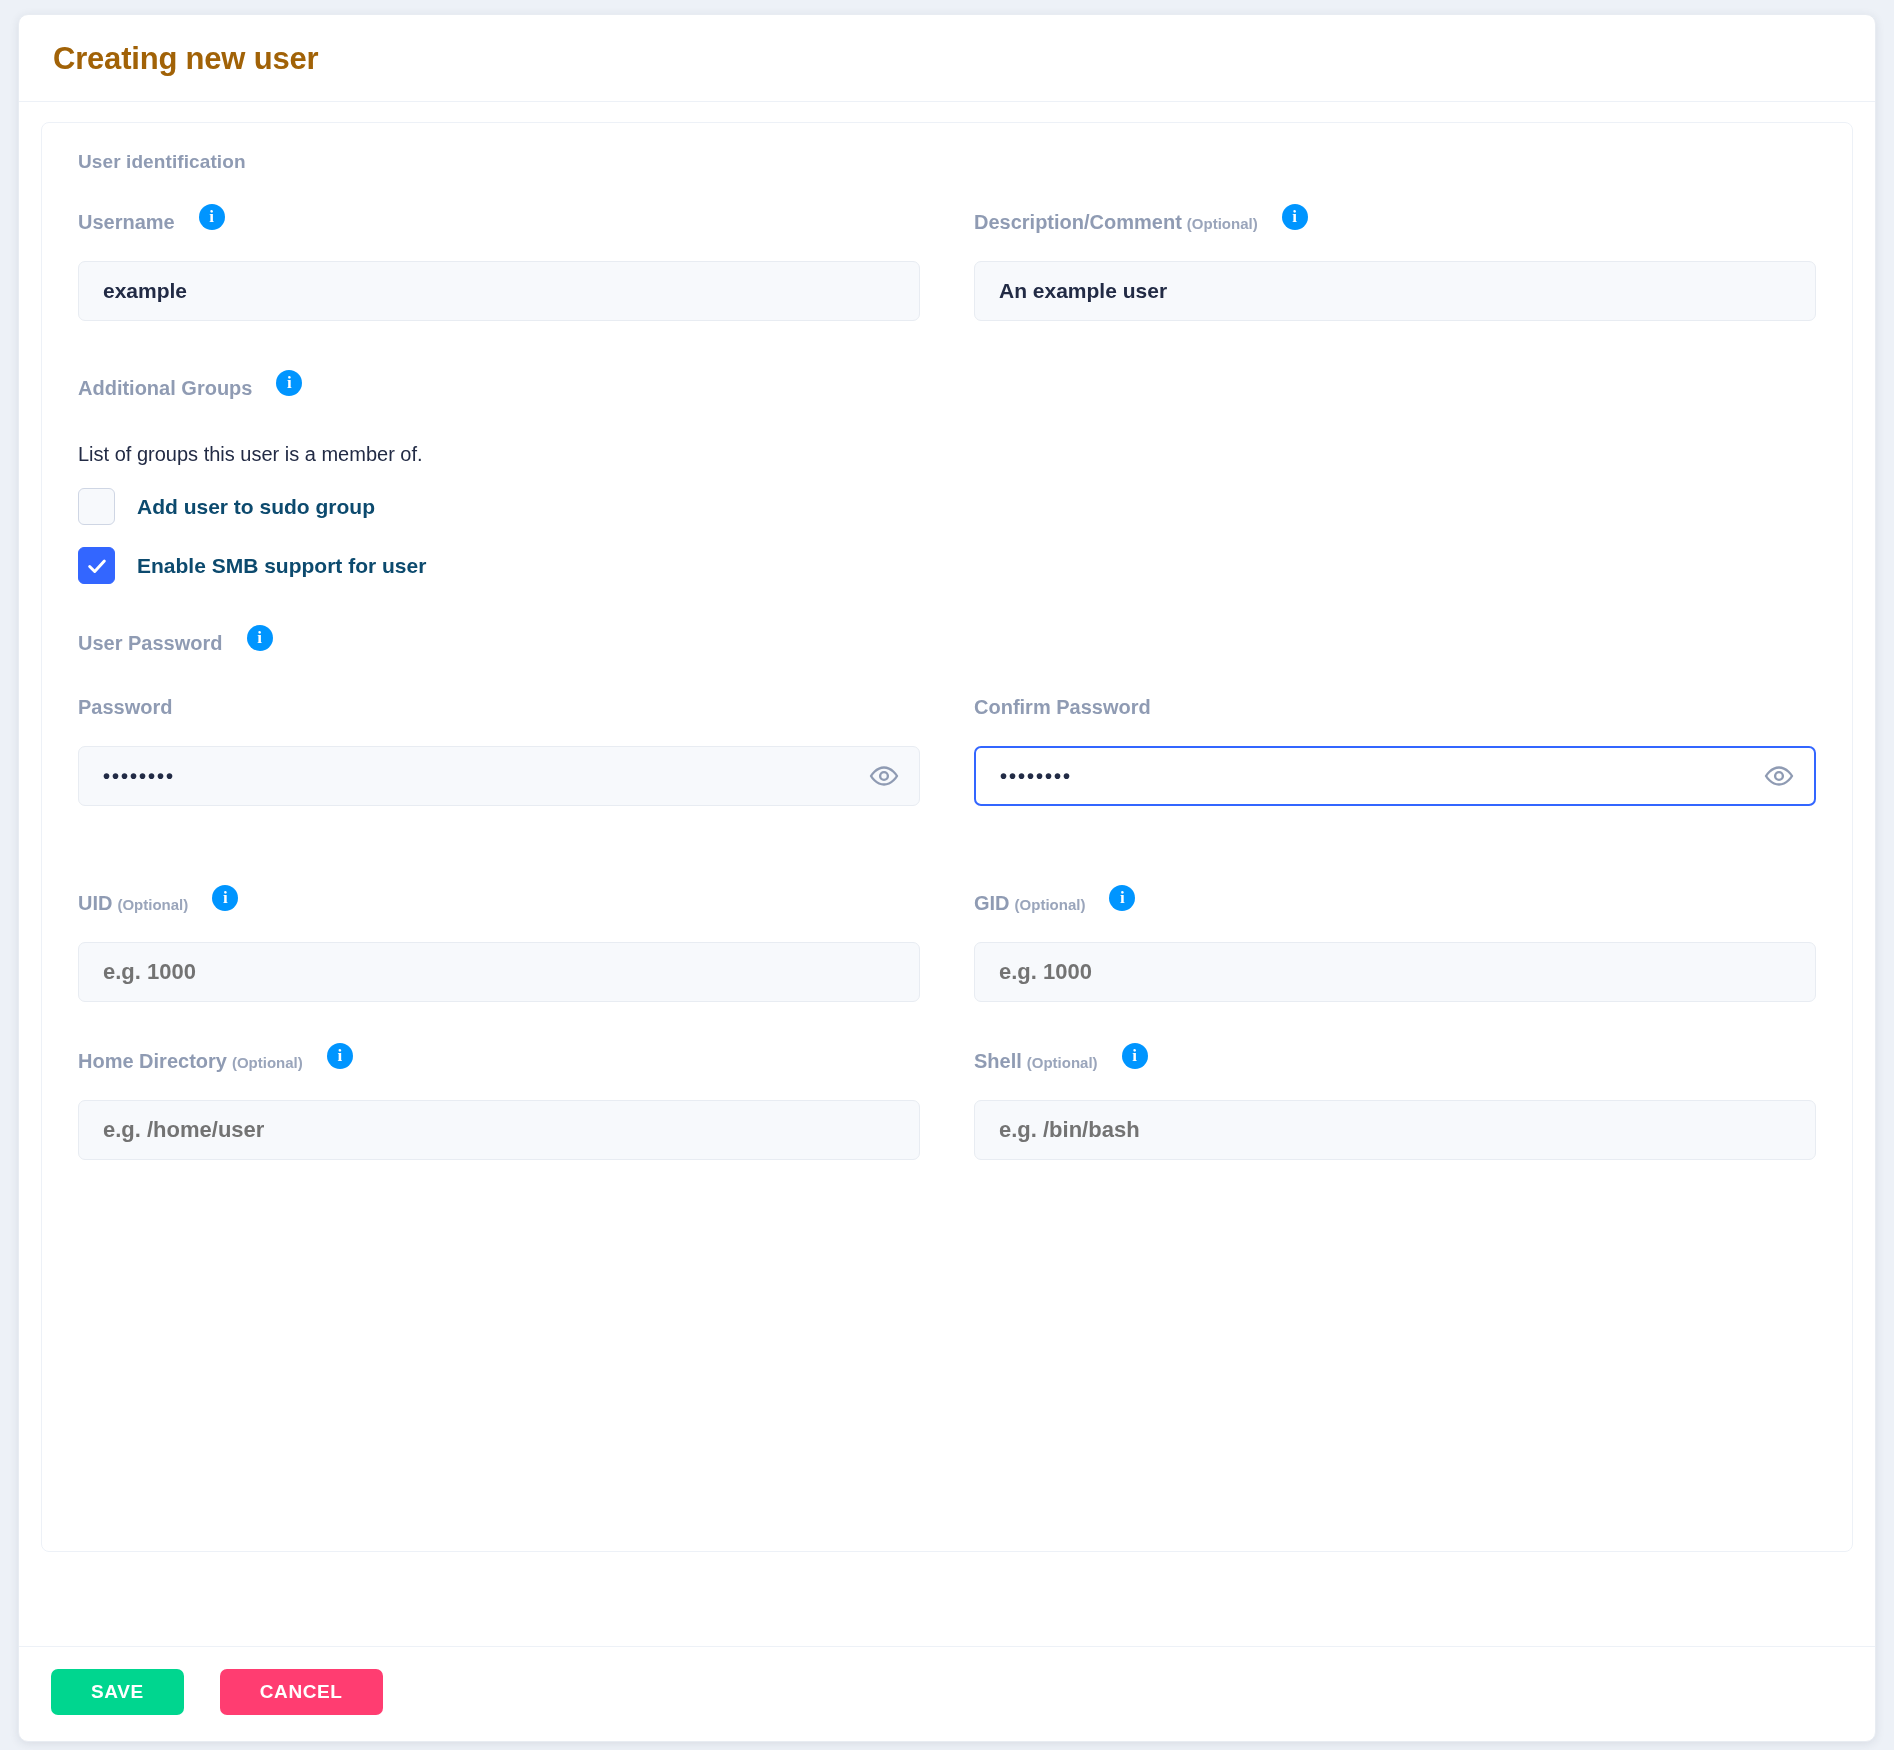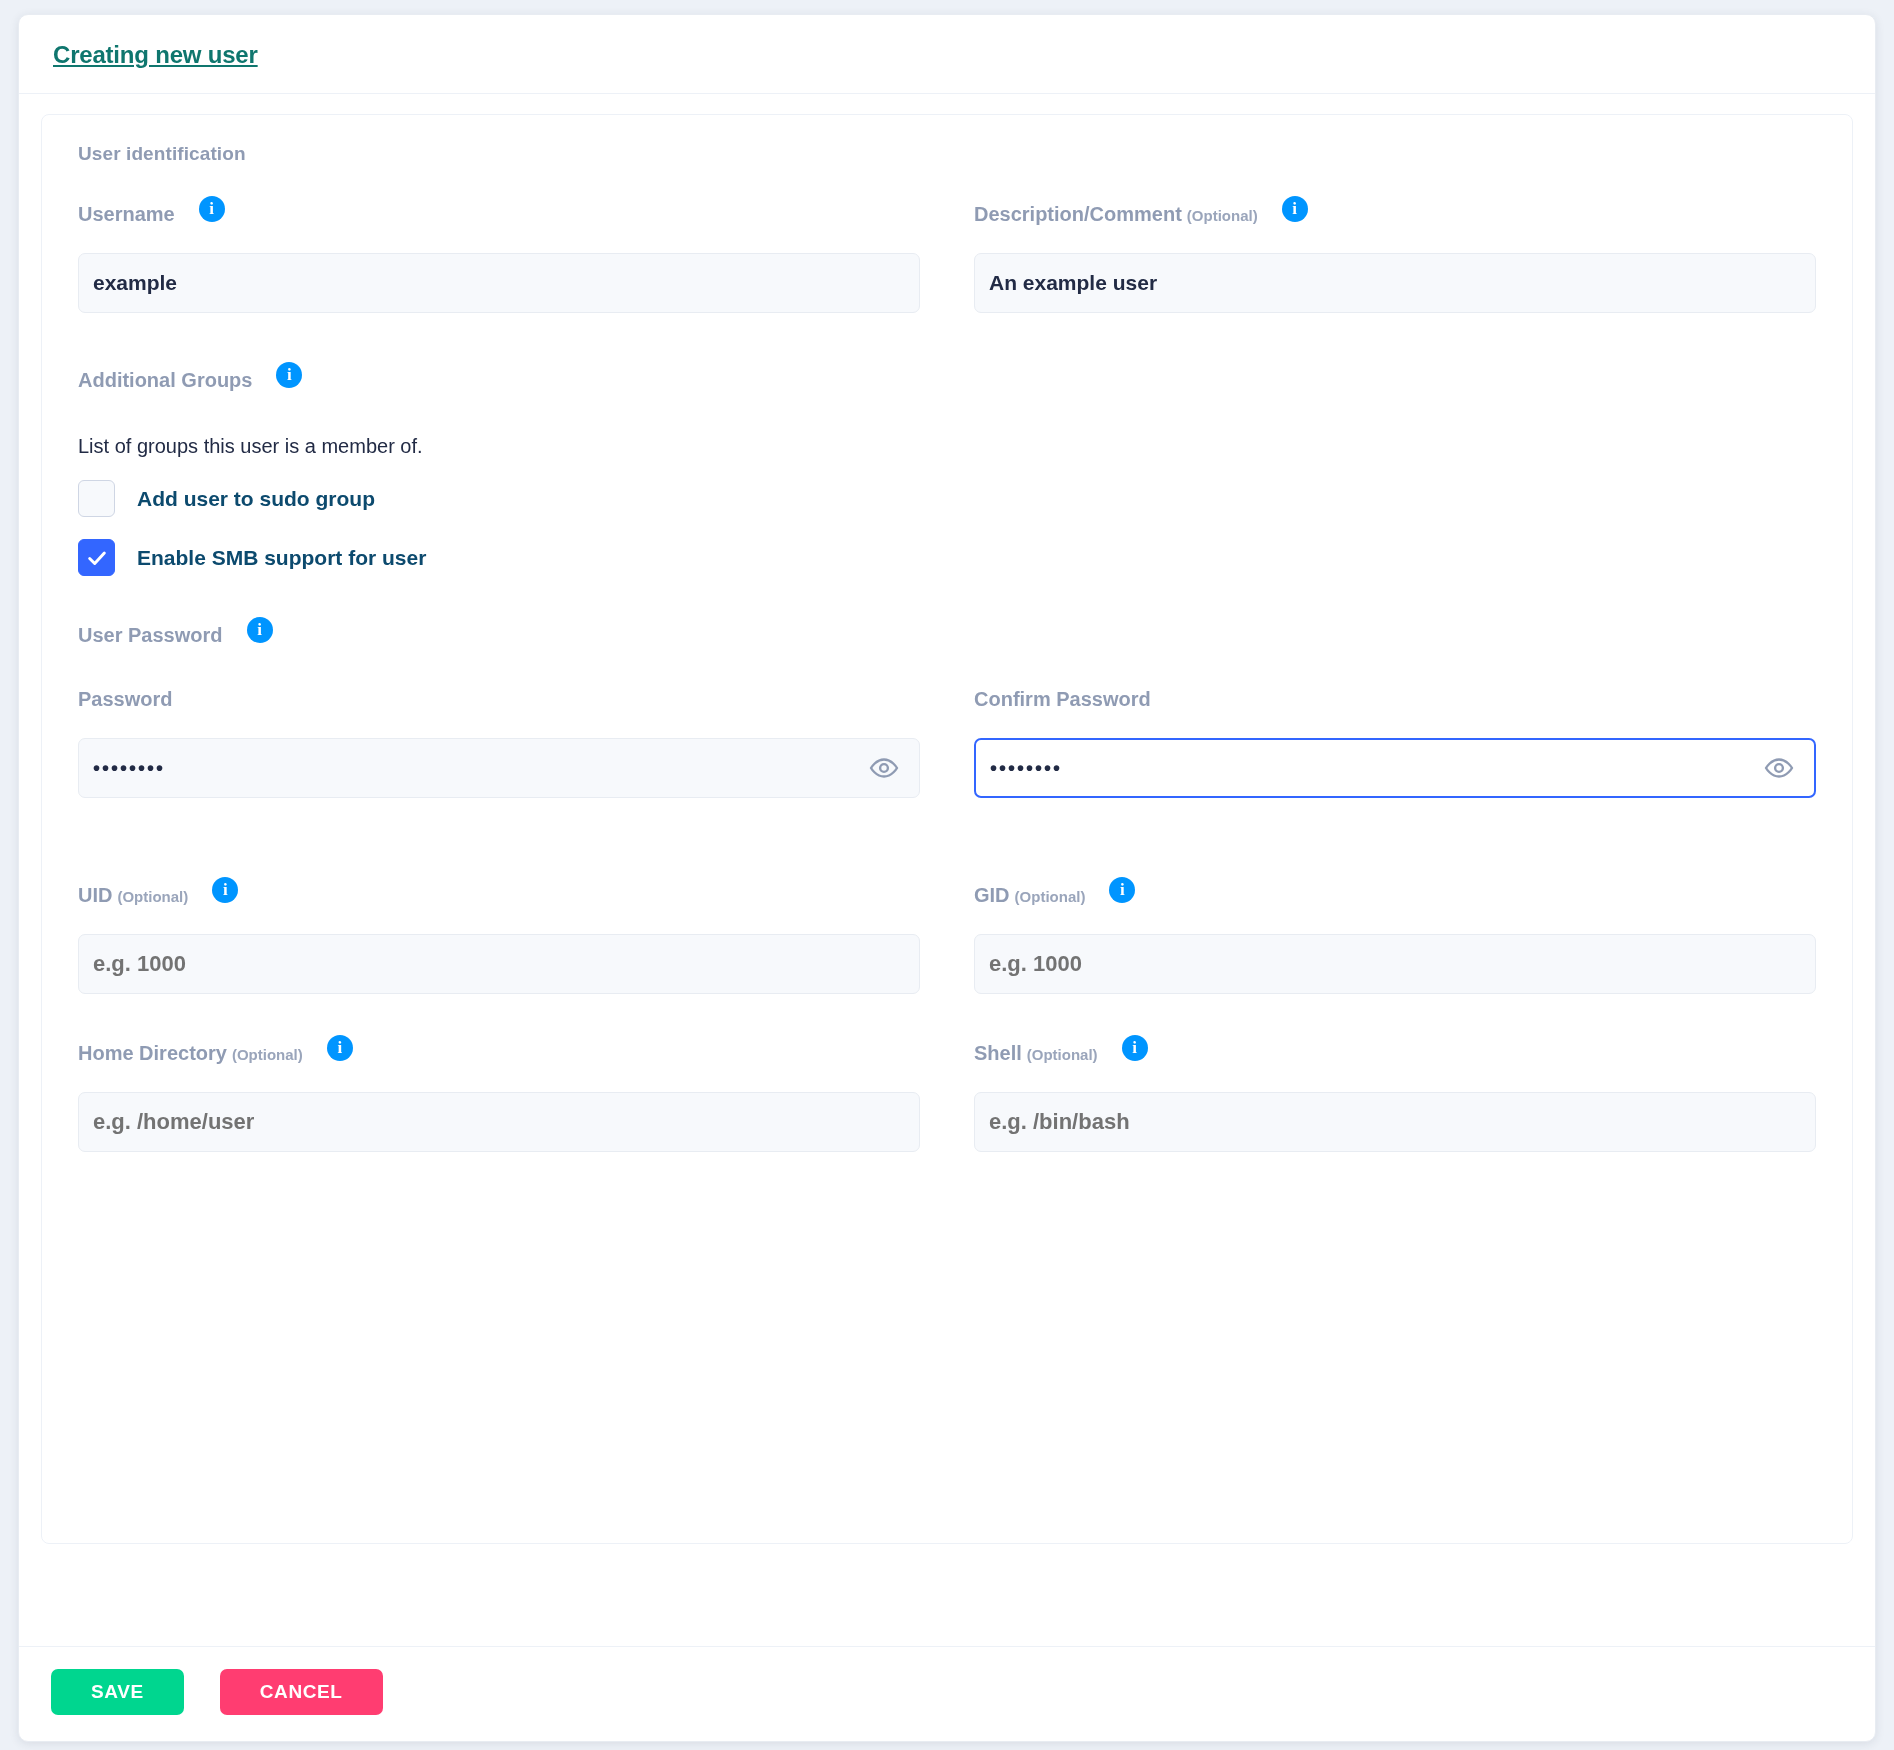--- a/index.html
+++ b/index.html
@@ -26,25 +26,24 @@
     display: flex;
     flex-direction: column;
     overflow: hidden;
   }
   
   .dialog-header {
     padding: 26px 34px 24px 34px;
     border-bottom: 1px solid #edf1f7;
   }
   .dialog-title {
-    font-size: 24px;
-    font-weight: bold;
-    color: #0f766e;
+    font-size: 31px;
+    font-weight: bold;
+    color: #a16207;
     letter-spacing: -0.2px;
-    text-decoration: underline;
   }
   
   .dialog-body {
     flex: 1;
     padding: 20px 22px 24px 22px;
   }
   .form-card {
     border: 1px solid #edf1f7;
     border-radius: 8px;
     padding: 28px 36px 38px 36px;
@@ -105,21 +104,21 @@
   .info-icon span { position: relative; top: -1px; }
 
   .input-box {
     margin-top: 20px;
     height: 60px;
     border: 1px solid #e8ecf2;
     border-radius: 7px;
     background: #f7f9fc;
     display: flex;
     align-items: center;
-    padding: 0 14px;
+    padding: 0 24px;
     font-size: 21px;
     color: #222b45;
     font-weight: bold;
   }
   .input-box.placeholder {
     color: #737373;
     font-weight: bold;
     font-size: 22px;
   }
   .input-box.focused {

